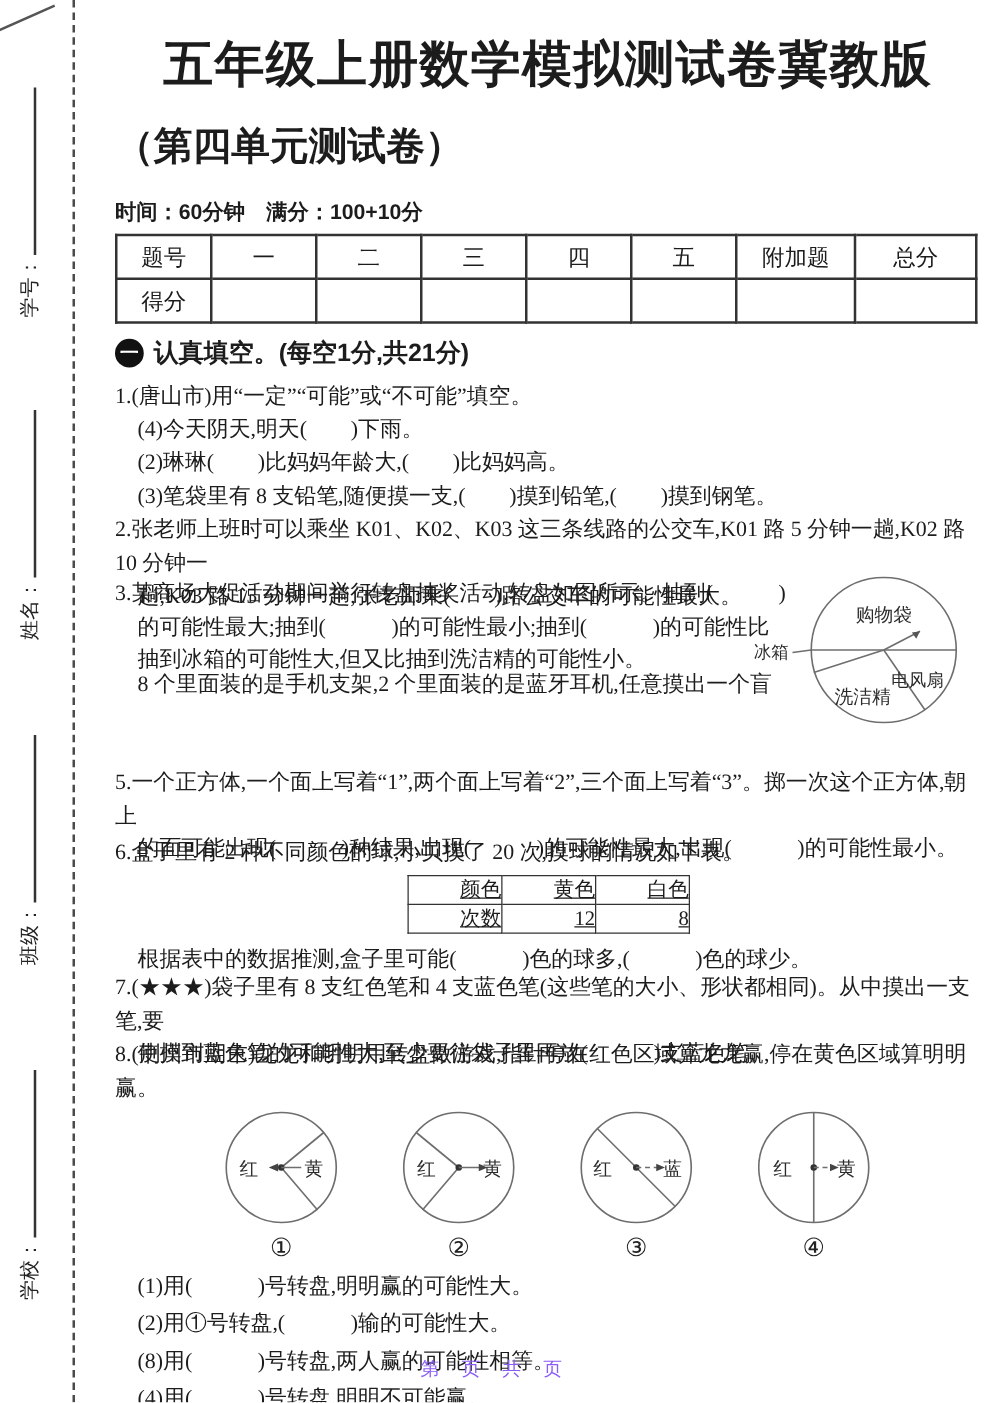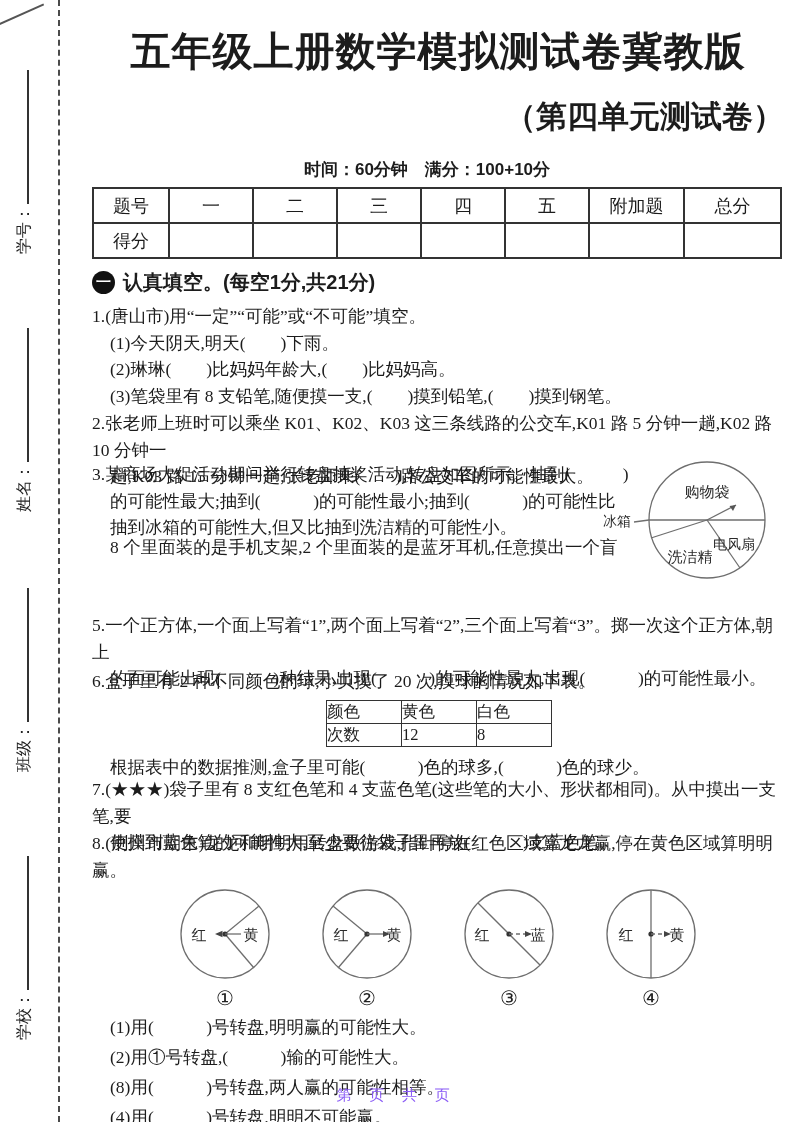--- a/index.html
+++ b/index.html
@@ -12,45 +12,45 @@
         border-top:2px solid #555;transform:rotate(-24deg);}
   .side-label{position:absolute;left:14px;transform:rotate(-90deg);
         transform-origin:left top;white-space:nowrap;font-size:16px;color:#222;}
   .side-label .blank{display:inline-block;width:134px;height:4px;
         border-bottom:2px solid #333;margin-left:2px;}
   
   .content{position:absolute;left:92px;top:0;width:692px;}
   .abs{position:absolute;left:0;width:692px;}
   .title{top:24px;text-align:center;font-family:"Liberation Sans",sans-serif;
         font-weight:900;font-size:40px;letter-spacing:1px;}
-  .subtitle{top:96px;text-align:right;font-family:"Liberation Sans",sans-serif;
+  .subtitle{top:96px;text-align:left;font-family:"Liberation Sans",sans-serif;
         font-weight:900;font-size:31px;}
-  .meta{top:158px;text-align:center;padding-right:22px;width:670px;
+  .meta{top:158px;text-align:left;padding-right:22px;width:670px;
         font-family:"Liberation Sans",sans-serif;font-weight:bold;font-size:17px;}
   
   table.score{top:187px;border-collapse:collapse;width:690px;table-layout:fixed;}
   table.score td{border:2px solid #333;text-align:center;height:31px;
         font-size:18px;padding:1px;}
   
   .section-head{top:269px;display:flex;align-items:center;gap:8px;
         font-family:"Liberation Sans",sans-serif;font-weight:bold;font-size:20px;}
   .badge{display:inline-flex;align-items:center;justify-content:center;
         width:23px;height:23px;border-radius:50%;background:#111;color:#fff;
         font-size:15px;font-weight:bold;flex:0 0 auto;}
   
   .qline{font-size:17.5px;line-height:26.5px;}
   .indent{margin-left:18px;}
   .q1{top:303px;} .q2{top:410px;} .q3wrap{top:461px;height:150px;}
   .q3text{width:540px;} .q4{top:534px;width:560px;} .q5{top:612px;}
   .q6{top:668px;} .q7{top:776px;} .q8{top:830px;}
   .pie{position:absolute;left:506px;top:-7px;}
   
   table.mini{border-collapse:collapse;margin:5px 0 0 234px;table-layout:fixed;}
-  table.mini td{border:1.5px solid #333;width:74px;height:22px;text-align:left;
-        font-size:16.5px;padding:0;}
+  table.mini td{border:1.5px solid #333;width:74px;height:22px;text-align:right;
+        font-size:16.5px;padding:0;text-decoration:underline;}
   .q6-concl{margin-top:7px;}
   
   .spin-row{display:flex;gap:32px;padding-left:78px;margin-top:4px;}
   .spinner{width:110px;text-align:center;}
   .spin-num{font-size:20px;line-height:22px;color:#222;}
   .subs{margin-top:3px;}
   .subs .qline{line-height:30px;}
   
   .footer{position:absolute;left:0;top:1086px;width:793px;text-align:center;
         font-size:15px;letter-spacing:7px;color:#8b5cf6;}
@@ -119,21 +119,21 @@
     </tbody>
       </table>
 
     <div class="abs section-head">
       <span class="badge">一</span>
       <span>认真填空。(每空1分,共21分)</span>
     </div>
 
     <div class="abs q1">
       <div class="qline">1.(唐山市)用“一定”“可能”或“不可能”填空。</div>
-      <div class="qline indent">(1)今天阴天,明天(　　)下雨。</div>
+      <div class="qline indent">(4)今天阴天,明天(　　)下雨。</div>
       <div class="qline indent">(2)琳琳(　　)比妈妈年龄大,(　　)比妈妈高。</div>
       <div class="qline indent">(3)笔袋里有 8 支铅笔,随便摸一支,(　　)摸到铅笔,(　　)摸到钢笔。</div>
     </div>
 
     <div class="abs q2">
       <div class="qline">2.张老师上班时可以乘坐 K01、K02、K03 这三条线路的公交车,K01 路 5 分钟一趟,K02 路 10 分钟一</div>
       <div class="qline indent">趟,K03 路 15 分钟一趟,张老师乘(　　)路公交车的可能性最大。</div>
     </div>
 
     <div class="abs q3wrap">

